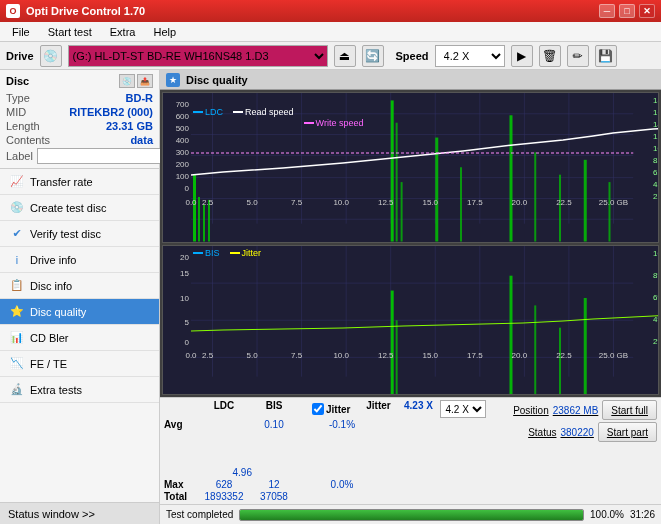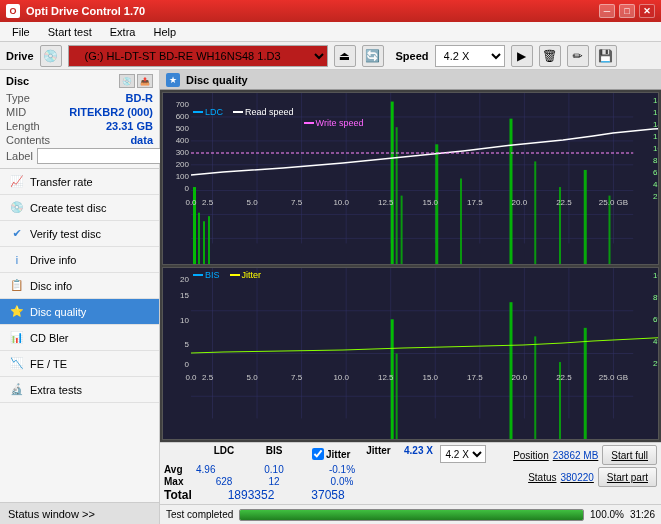--- a/index.html
+++ b/index.html
@@ -53,23 +53,23 @@
       height: 28px;
       display: flex;
       align-items: center;
       padding: 0 6px;
       gap: 6px;
     }
     .drive-label { font-size: 11px; font-weight: bold; }
     .drive-select {
       height: 22px;
       border: 1px solid #aaa;
-      background: #b91c1c;
+      background: #be185d;
       font-size: 11px;
-      padding: 0 12px;
+      padding: 0 0;
       flex: 1;
       max-width: 260px;
     }
     .drive-icon-btn {
       width: 22px; height: 22px;
       background: #e8e8e8;
       border: 1px solid #aaa;
       display: flex; align-items: center; justify-content: center;
       cursor: pointer; border-radius: 2px;
       font-size: 12px;
@@ -514,33 +514,33 @@
               <span>Jitter</span>
             </span>
             <span style="width:40px; text-align:center; margin-left:8px;">Jitter</span>
             <span style="width:40px; text-align:center; color:#0040c0;">4.23 X</span>
             <select style="height:18px;font-size:10px;border:1px solid #aaa;background:white;margin-left:2px;">
               <option>4.2 X</option>
             </select>
           </div>
           <div style="display:flex; font-size:10px; margin-bottom:1px;">
             <span style="width:32px; font-weight:bold;">Avg</span>
-            <span style="width:56px; text-align:left; color:#0040c0;">4.96</span>
+            <span style="width:56px; text-align:right; color:#0040c0;margin-top:48px;">4.96</span>
             <span style="width:44px; text-align:center; color:#0040c0;">0.10</span>
             <span style="width:16px;"></span>
             <span style="width:60px; text-align:center; color:#0040c0;">-0.1%</span>
           </div>
           <div style="display:flex; font-size:10px; margin-bottom:1px;">
             <span style="width:32px; font-weight:bold;">Max</span>
             <span style="width:56px; text-align:center; color:#0040c0;">628</span>
             <span style="width:44px; text-align:center; color:#0040c0;">12</span>
             <span style="width:16px;"></span>
             <span style="width:60px; text-align:center; color:#0040c0;">0.0%</span>
           </div>
-          <div style="display:flex; font-size:12px;gap:27px;">
+          <div style="display:flex; font-size:10px;">
             <span style="width:32px; font-weight:bold;">Total</span>
             <span style="width:56px; text-align:center; color:#0040c0;">1893352</span>
             <span style="width:44px; text-align:center; color:#0040c0;">37058</span>
           </div>
         </div>
 
         <div style="display:flex; flex-direction:column; gap:2px; align-items:flex-end; min-width:160px;text-decoration:underline;">
           <div style="display:flex; align-items:center; gap:4px;">
             <span style="font-size:10px;">Position</span>
             <span style="font-size:10px; color:#0040c0;">23862 MB</span>

